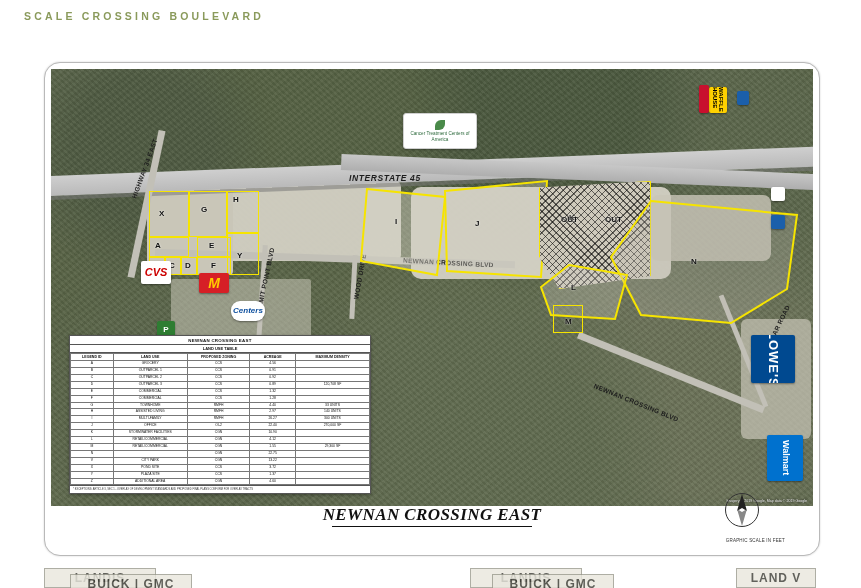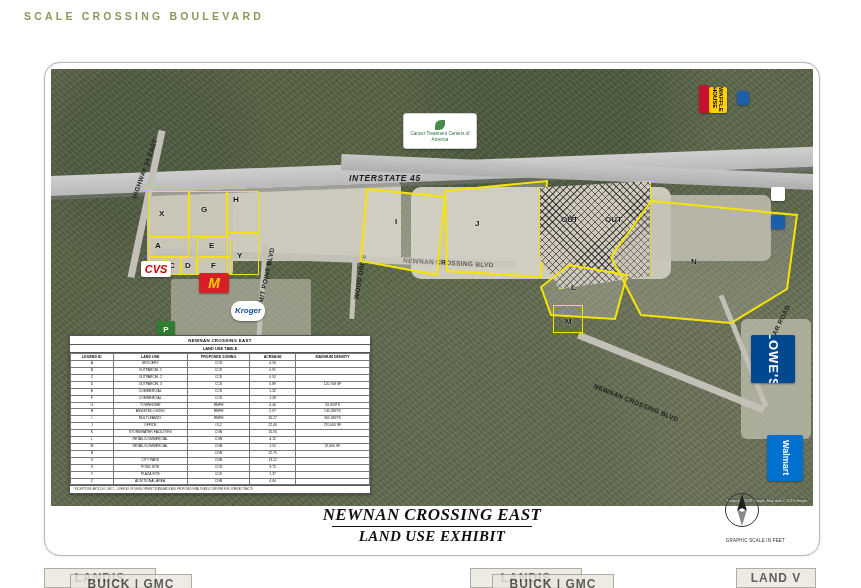--- a/index.html
+++ b/index.html
@@ -471,23 +471,23 @@
     <div class="parcel-poly" style="left:490px;top:196px;">
       <svg width="90" height="64" viewBox="0 0 90 64">
         <polygon points="28,0 86,10 74,54 10,50 0,22" fill="rgba(210,206,194,.3)" stroke="#f6e400" stroke-width="2"></polygon>
       </svg>
     </div>
     <div class="parcel-id" style="left:520px;top:214px;">L</div>
 
     <div class="parcel" style="left:502px;top:236px;width:30px;height:28px;"></div>
     <div class="parcel-id" style="left:514px;top:248px;">M</div>
 
-    <div class="logo logo-cvs" style="left:90px;top:192px;width:30px;height:16px;">CVS</div>
+    <div class="logo logo-cvs" style="left:90px;top:192px;width:30px;height:23px;">CVS</div>
     <div class="logo logo-mcd" style="left:148px;top:204px;width:30px;height:20px;">M</div>
-    <div class="logo logo-kroger" style="left:180px;top:232px;width:34px;height:20px;border-radius:9px;">Kroger</div>
+    <div class="logo logo-kroger" style="left:180px;top:232px;width:34px;height:20px;border-radius:9px;">Centers</div>
     <div class="logo logo-green-sq" style="left:106px;top:252px;width:18px;height:18px;">P</div>
     <div class="logo logo-lowes" style="left:700px;top:266px;width:44px;height:48px;writing-mode:vertical-rl;">LOWE'S</div>
     <div class="logo logo-walmart" style="left:716px;top:366px;width:36px;height:46px;writing-mode:vertical-rl;">Walmart</div>
     <div class="logo logo-wafflehouse" style="left:658px;top:18px;width:18px;height:26px;writing-mode:vertical-rl;">WAFFLE HOUSE</div>
     <div class="logo logo-generic-red" style="left:648px;top:16px;width:10px;height:28px;"></div>
     <div class="logo logo-generic-blue" style="left:686px;top:22px;width:12px;height:14px;"></div>
     <div class="logo logo-generic-white" style="left:720px;top:118px;width:14px;height:14px;"></div>
     <div class="logo logo-generic-blue" style="left:720px;top:146px;width:14px;height:14px;"></div>
 
     <div class="cancer-center" style="left:352px;top:44px;">
@@ -639,21 +639,20 @@
             </tr>
           </tbody>
       </table>
       <div class="note">* EXCEPTIONS: ARTICLE 3, SEC 1 - OVERLAY OF DEVELOPMENT STANDARDS AND PROPOSED FINAL PLANS CONFORM FOR OVERLAY TRACTS</div>
     </div>
   </div>
 
   <div class="title-block">
     <div class="title-main">NEWNAN CROSSING EAST</div>
     <div class="title-underline"></div>
-    <div class="title-sub">LAND USE EXHIBIT</div>
 
     <div class="north-arrow">
       <div class="circle"></div>
       <svg viewBox="0 0 42 42" width="42" height="42">
         <polygon points="21,5 26,22 21,19 16,22" fill="#222"></polygon>
         <polygon points="21,37 16,20 21,23 26,20" fill="#888"></polygon>
       </svg>
     </div>
     <div class="scale-note">GRAPHIC SCALE IN FEET</div>
   </div>

